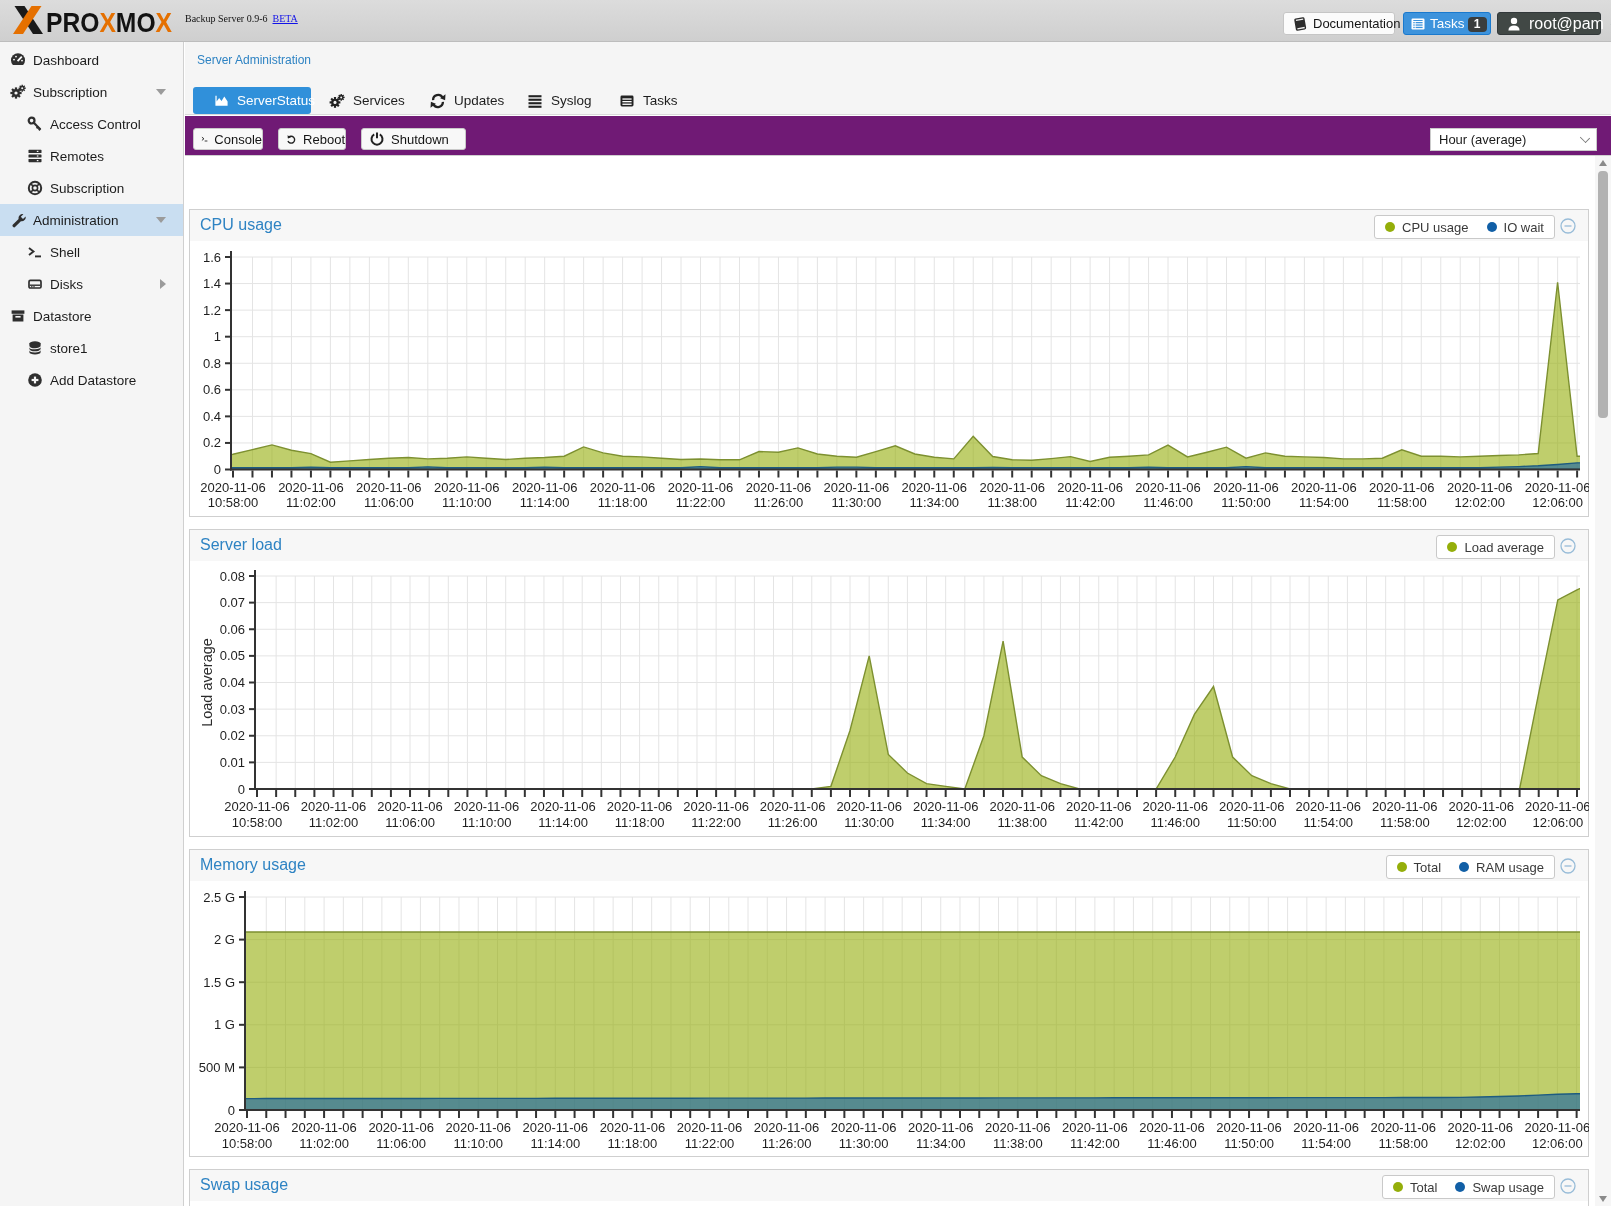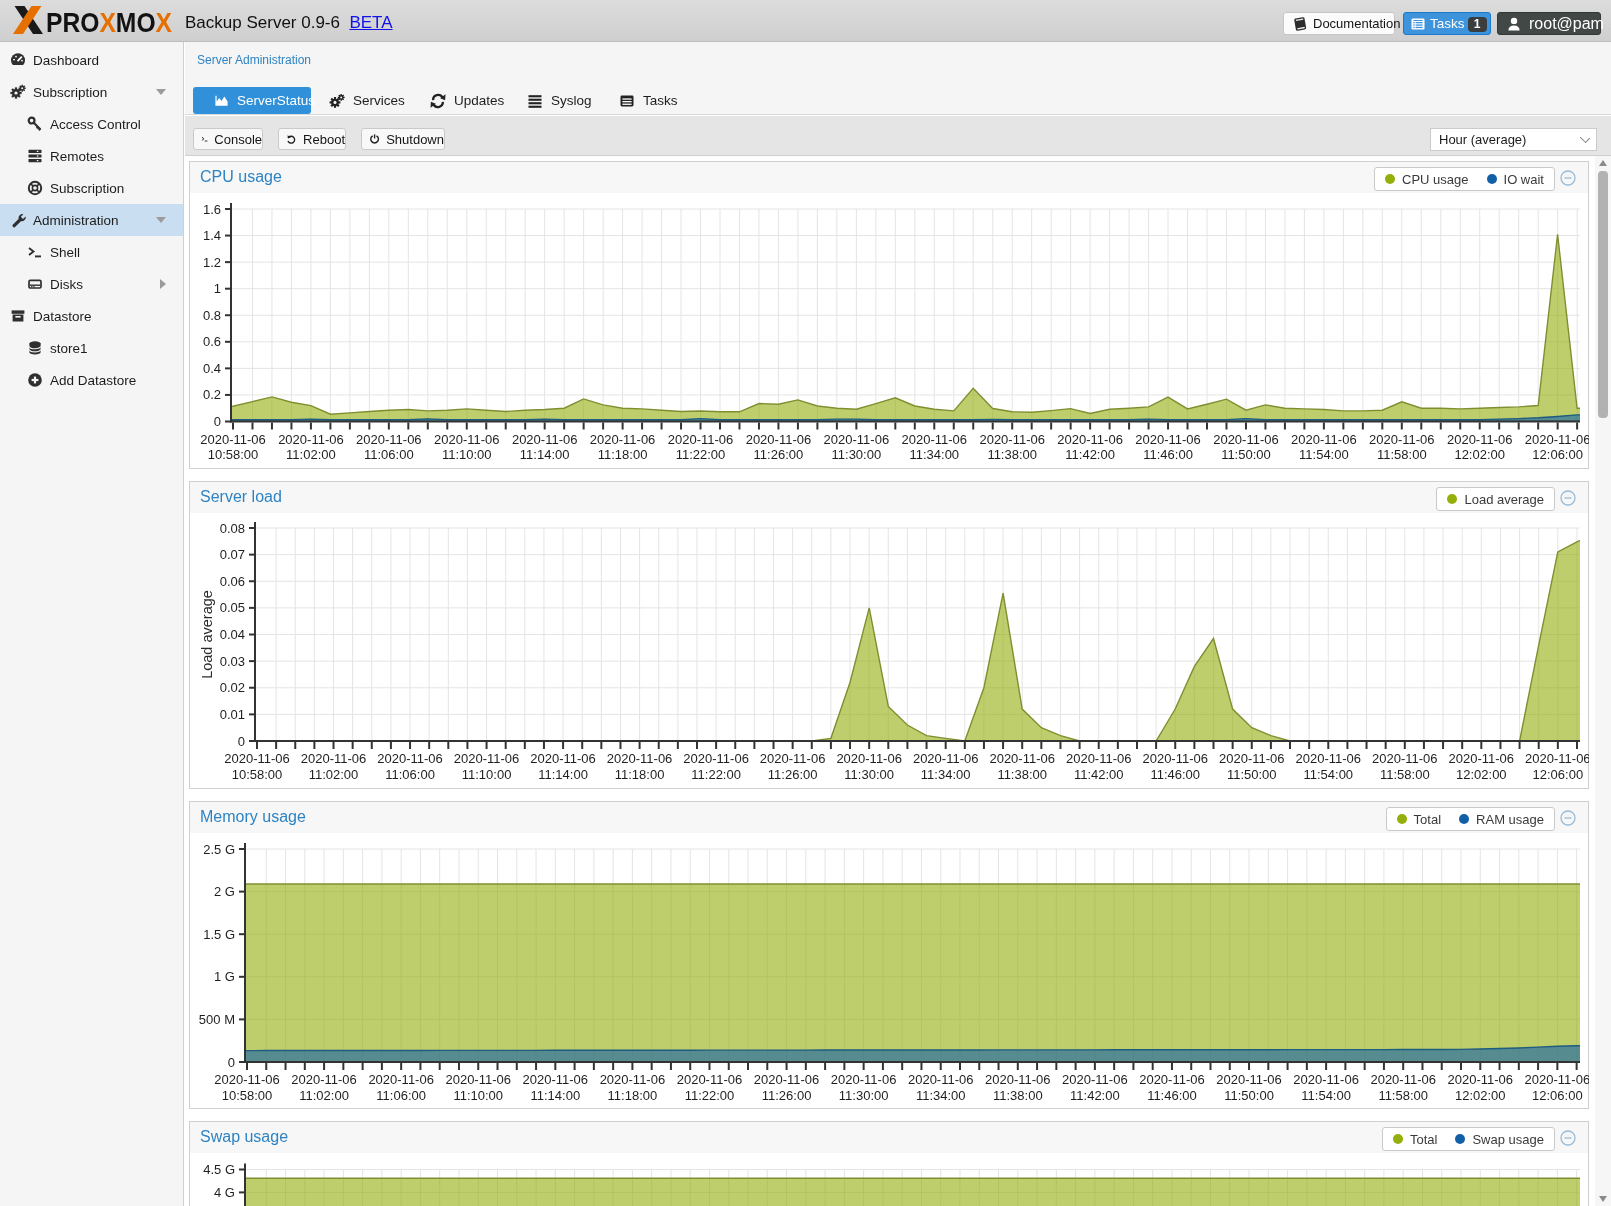--- a/index.html
+++ b/index.html
@@ -1,19 +1,19 @@
 <!DOCTYPE html>
 <html><head><meta charset="utf-8"><style>
 * { box-sizing: border-box; margin: 0; padding: 0; }
 html,body { width:1611px; height:1206px; overflow:hidden; font-family:"Liberation Sans",sans-serif; background:#fff; position:relative; }
 .hdr { position:absolute; left:0; top:0; width:1611px; height:42px; background:linear-gradient(#dcdcdc,#cfcfcf); border-bottom:1px solid #bdbdbd; }
 .logo { position:absolute; left:10px; top:3px; }
 .brand { position:absolute; left:46px; top:7px; font-weight:bold; font-size:28px; letter-spacing:0px; color:#121212; transform:scaleX(0.88); transform-origin:left; }
 .brand .ox { color:#e57000; }
-.hsub { position:absolute; left:185px; top:13px; font-size:17px; color:#111; }
+.hsub { position:absolute; left:185px; top:13px; font-size:10px; color:#111;font-family:Liberation Serif, serif; }
 .hsub .beta { color:#1212e8; text-decoration:underline; }
 .hbtn { position:absolute; top:12px; height:23px; border-radius:3px; font-size:14px; display:flex; align-items:center; }
 .hbtn svg { flex-shrink:0; }
 .docbtn { left:1283px; width:112px; background:#fbfbfb; border:1px solid #c6c6c6; color:#141414; padding-left:8px; font-size:13px; }
 .taskbtn { left:1403px; width:88px; background:#3d93dc; border:1px solid #1a79cd; color:#fff; padding-left:6px; font-size:13.5px; }
 .badge { position:absolute; right:3.5px; top:4px; background:#3a3d3d; color:#fff; font-weight:bold; font-size:12px; padding:0 6px; border-radius:4px; line-height:15px; height:15px; }
 .userbtn { left:1497px; width:104px; background:#414845; border:1px solid #32383a; color:#fff; padding-left:8px; font-size:16px; }
 .carw { width:7.5px; height:7.5px; border-right:1.7px solid #c8cdcd; border-bottom:1.7px solid #c8cdcd; transform:rotate(45deg); margin-left:9px; margin-top:-3px; }
 .sidebar { position:absolute; left:0; top:42px; width:184px; height:1164px; background:#f5f5f5; border-right:1px solid #d0d0d0; padding-top:2px; }
 .srow { height:32px; display:flex; align-items:center; font-size:13.5px; color:#1c1c1c; position:relative; }
@@ -22,26 +22,26 @@
 .stx { margin-left:7px; }
 .caret-d { position:absolute; right:17px; width:0; height:0; border-left:5px solid transparent; border-right:5px solid transparent; border-top:6px solid #9b9b9b; }
 .caret-r { position:absolute; right:17px; width:0; height:0; border-top:5px solid transparent; border-bottom:5px solid transparent; border-left:6px solid #9b9b9b; }
 .main { position:absolute; left:185px; top:42px; width:1426px; height:1164px; background:#fff; }
 .topstrip { position:absolute; left:0; top:0; width:1426px; height:73px; background:#f5f5f5; border-bottom:1px solid #dadada; }
 .mtitle { position:absolute; left:12px; top:11px; font-size:12px; color:#2e83c3; }
 .tab { position:absolute; top:45px; height:27px; border-radius:3px; font-size:13.5px; color:#1d1d1d; display:flex; align-items:center; left:8px; }
 .tab.active { width:118px; justify-content:center; }
 .tab.active { background:#3090da; color:#fff; width:118px; justify-content:center;padding-left:25px; }
 .tic { width:16px; height:16px; margin-right:8px; display:inline-block; }
-.toolbar { position:absolute; left:0; top:74px; width:1426px; height:40px; background:#e5e5e5; border-bottom:1px solid #cfcfcf; }
+.toolbar { position:absolute; left:0; top:74px; width:1426px; height:40px; background:#701a75; border-bottom:1px solid #cfcfcf; }
 .tbtn { position:absolute; top:12px; height:22px; background:#f8f8f8; border:1px solid #c9c9c9; border-radius:3px; font-size:13px; color:#141414; display:flex; align-items:center; padding-left:7px; }
 .combo { position:absolute; left:1245px; top:12px; width:167px; height:23px; background:#fff; border:1px solid #cbcbcb; font-size:13px; color:#1a1a1a; line-height:21px; padding-left:8px; }
 .combo .chev { position:absolute; right:7px; top:7px; width:8px; height:8px; border-right:1.6px solid #7a7a7a; border-bottom:1.6px solid #7a7a7a; transform:rotate(45deg) scale(1,0.8); transform-origin:center; margin-top:-2px; }
 .charts { position:absolute; left:0; top:114px; width:1426px; height:1050px; background:#fff; }
-.panel { position:absolute; left:4px; width:1400px; height:308px; border:1px solid #cfcfcf; background:#fff; }
+.panel { position:absolute; left:4px; width:1400px; height:308px; border:1px solid #cfcfcf; background:#fff;margin-top:48px; }
 .phead { position:absolute; left:0; top:0; width:1398px; height:31px; background:#f7f7f7; }
 .ptitle { position:absolute; left:10px; top:6px; font-size:16px; color:#2e83c3; }
 .legend { position:absolute; right:33px; top:5px; height:24px; background:#fff; border:1px solid #c9c9c9; border-radius:3px; display:flex; align-items:center; padding:0 10px; font-size:13px; color:#3a3a3a; }
 .legend .li { display:flex; align-items:center; margin-left:18px; }
 .legend .li:first-child { margin-left:0; }
 .legend .dot { width:10px; height:10px; border-radius:5px; margin-right:7px; display:inline-block; }
 .ptool { position:absolute; right:12px; top:8px; width:16px; height:16px; }
 .sb { position:absolute; left:1595px; top:156px; width:16px; height:1050px; background:#f6f6f6; }
 .sb .thumb { position:absolute; left:3px; top:15px; width:10px; height:247px; background:#b2b2b2; border-radius:4px; }
 .arr-u { position:absolute; left:4px; top:4px; width:0; height:0; border-left:4px solid transparent; border-right:4px solid transparent; border-bottom:6px solid #8a8a8a; }
@@ -284,21 +284,21 @@
   </div>
   <div class="toolbar">
     <div class="tbtn" style="left:8px;width:70px"><svg width="16" height="16" viewBox="0 0 16 16" style="">
           <path d="M2 4 l4.5 3.5 -4.5 3.5" fill="none" stroke="#1a1a1a" stroke-width="1.9"></path>
           <line x1="8" y1="12.4" x2="14" y2="12.4" stroke="#1a1a1a" stroke-width="1.9"></line>
         </svg>Console</div>
     <div class="tbtn" style="left:93px;width:68px"><svg width="16" height="16" viewBox="0 0 16 16" style="">
           <path d="M3.2 6.4 a5 5 0 1 1 -0.4 4.4" fill="none" stroke="#222" stroke-width="2"></path>
           <path d="M2.2 2.6 l0.6 4.6 4.4 -1.6 Z" fill="#222"></path>
         </svg>Reboot</div>
-    <div class="tbtn" style="left:176px;width:84px"><svg width="16" height="16" viewBox="0 0 16 16" style="">
+    <div class="tbtn" style="left:176px;width:105px"><svg width="16" height="16" viewBox="0 0 16 16" style="">
           <path d="M5.2 3.4 a5.5 5.5 0 1 0 5.6 0" fill="none" stroke="#222" stroke-width="2"></path>
           <line x1="8" y1="1.4" x2="8" y2="7.2" stroke="#222" stroke-width="2"></line>
         </svg>Shutdown</div>
     <div class="combo">Hour (average)<span class="chev"></span></div>
   </div>
   <div class="charts">
     <div class="panel" style="top:5px">
         <div class="phead">
           <span class="ptitle">CPU usage</span>
           <div class="legend">

